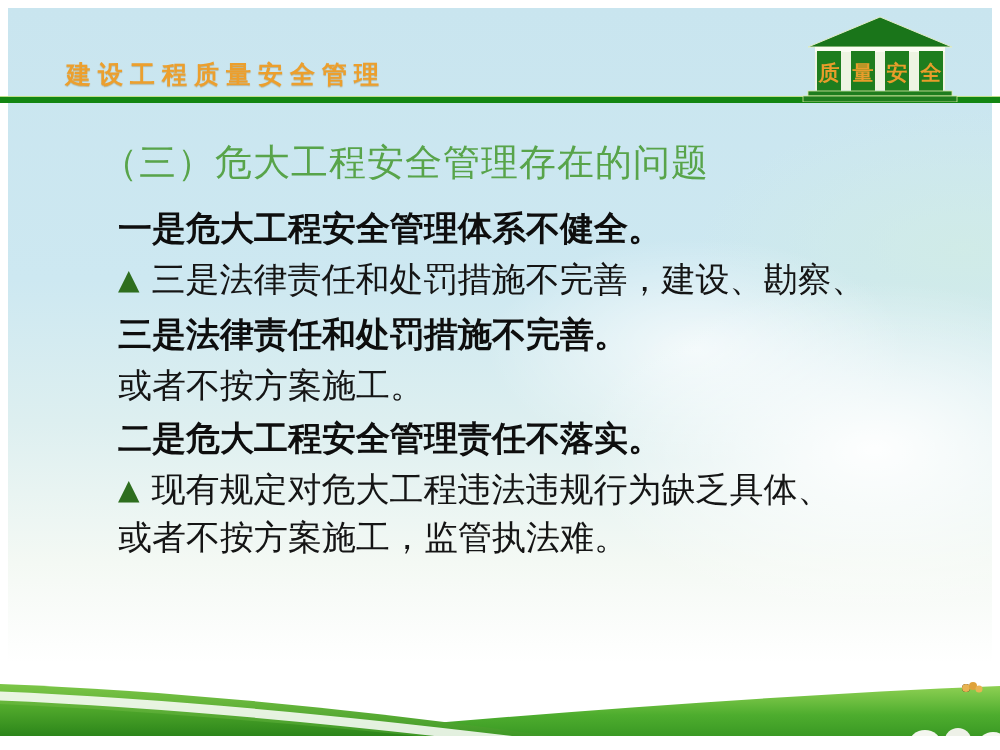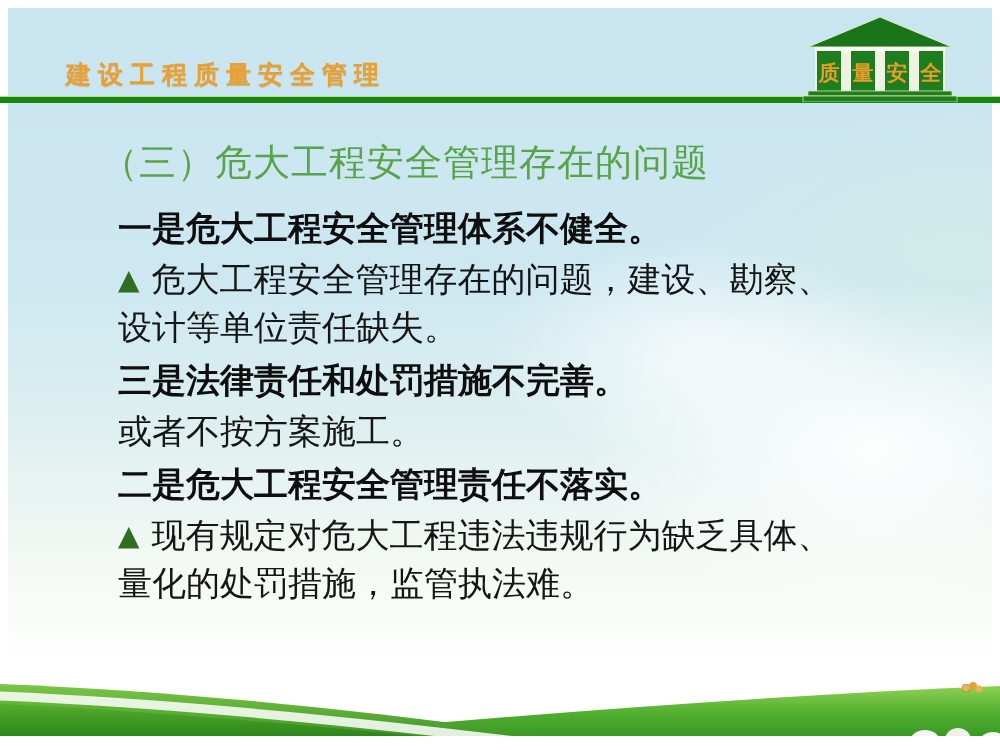--- a/index.html
+++ b/index.html
@@ -123,37 +123,36 @@
   </svg>
 
   <h1 class="slide-title">（三）危大工程安全管理存在的问题</h1>
 
   <div class="body">
 
     <div>
       <p class="sec-heading">一是危大工程安全管理体系不健全。</p>
       <div class="bullet">
         <div class="bline">
-          <span class="tri">▲</span><span>危大工程安全管理存在的问题，建设、勘察、</span>
+          <span class="tri">▲</span><span>三是法律责任和处罚措施不完善，建设、勘察、</span>
         </div>
-        <div class="bline">设计等单位责任缺失。</div>
       </div>
     </div>
 
     <div>
       <p class="sec-heading">三是法律责任和处罚措施不完善。</p>
       <div class="bullet">
         <div class="bline">或者不按方案施工。</div>
       </div>
     </div>
 
     <div>
       <p class="sec-heading">二是危大工程安全管理责任不落实。</p>
       <div class="bullet">
         <div class="bline">
           <span class="tri">▲</span><span>现有规定对危大工程违法违规行为缺乏具体、</span>
         </div>
-        <div class="bline">量化的处罚措施，监管执法难。</div>
+        <div class="bline">或者不按方案施工，监管执法难。</div>
       </div>
     </div>
 
   </div>
 </div>
 
 </body></html>

